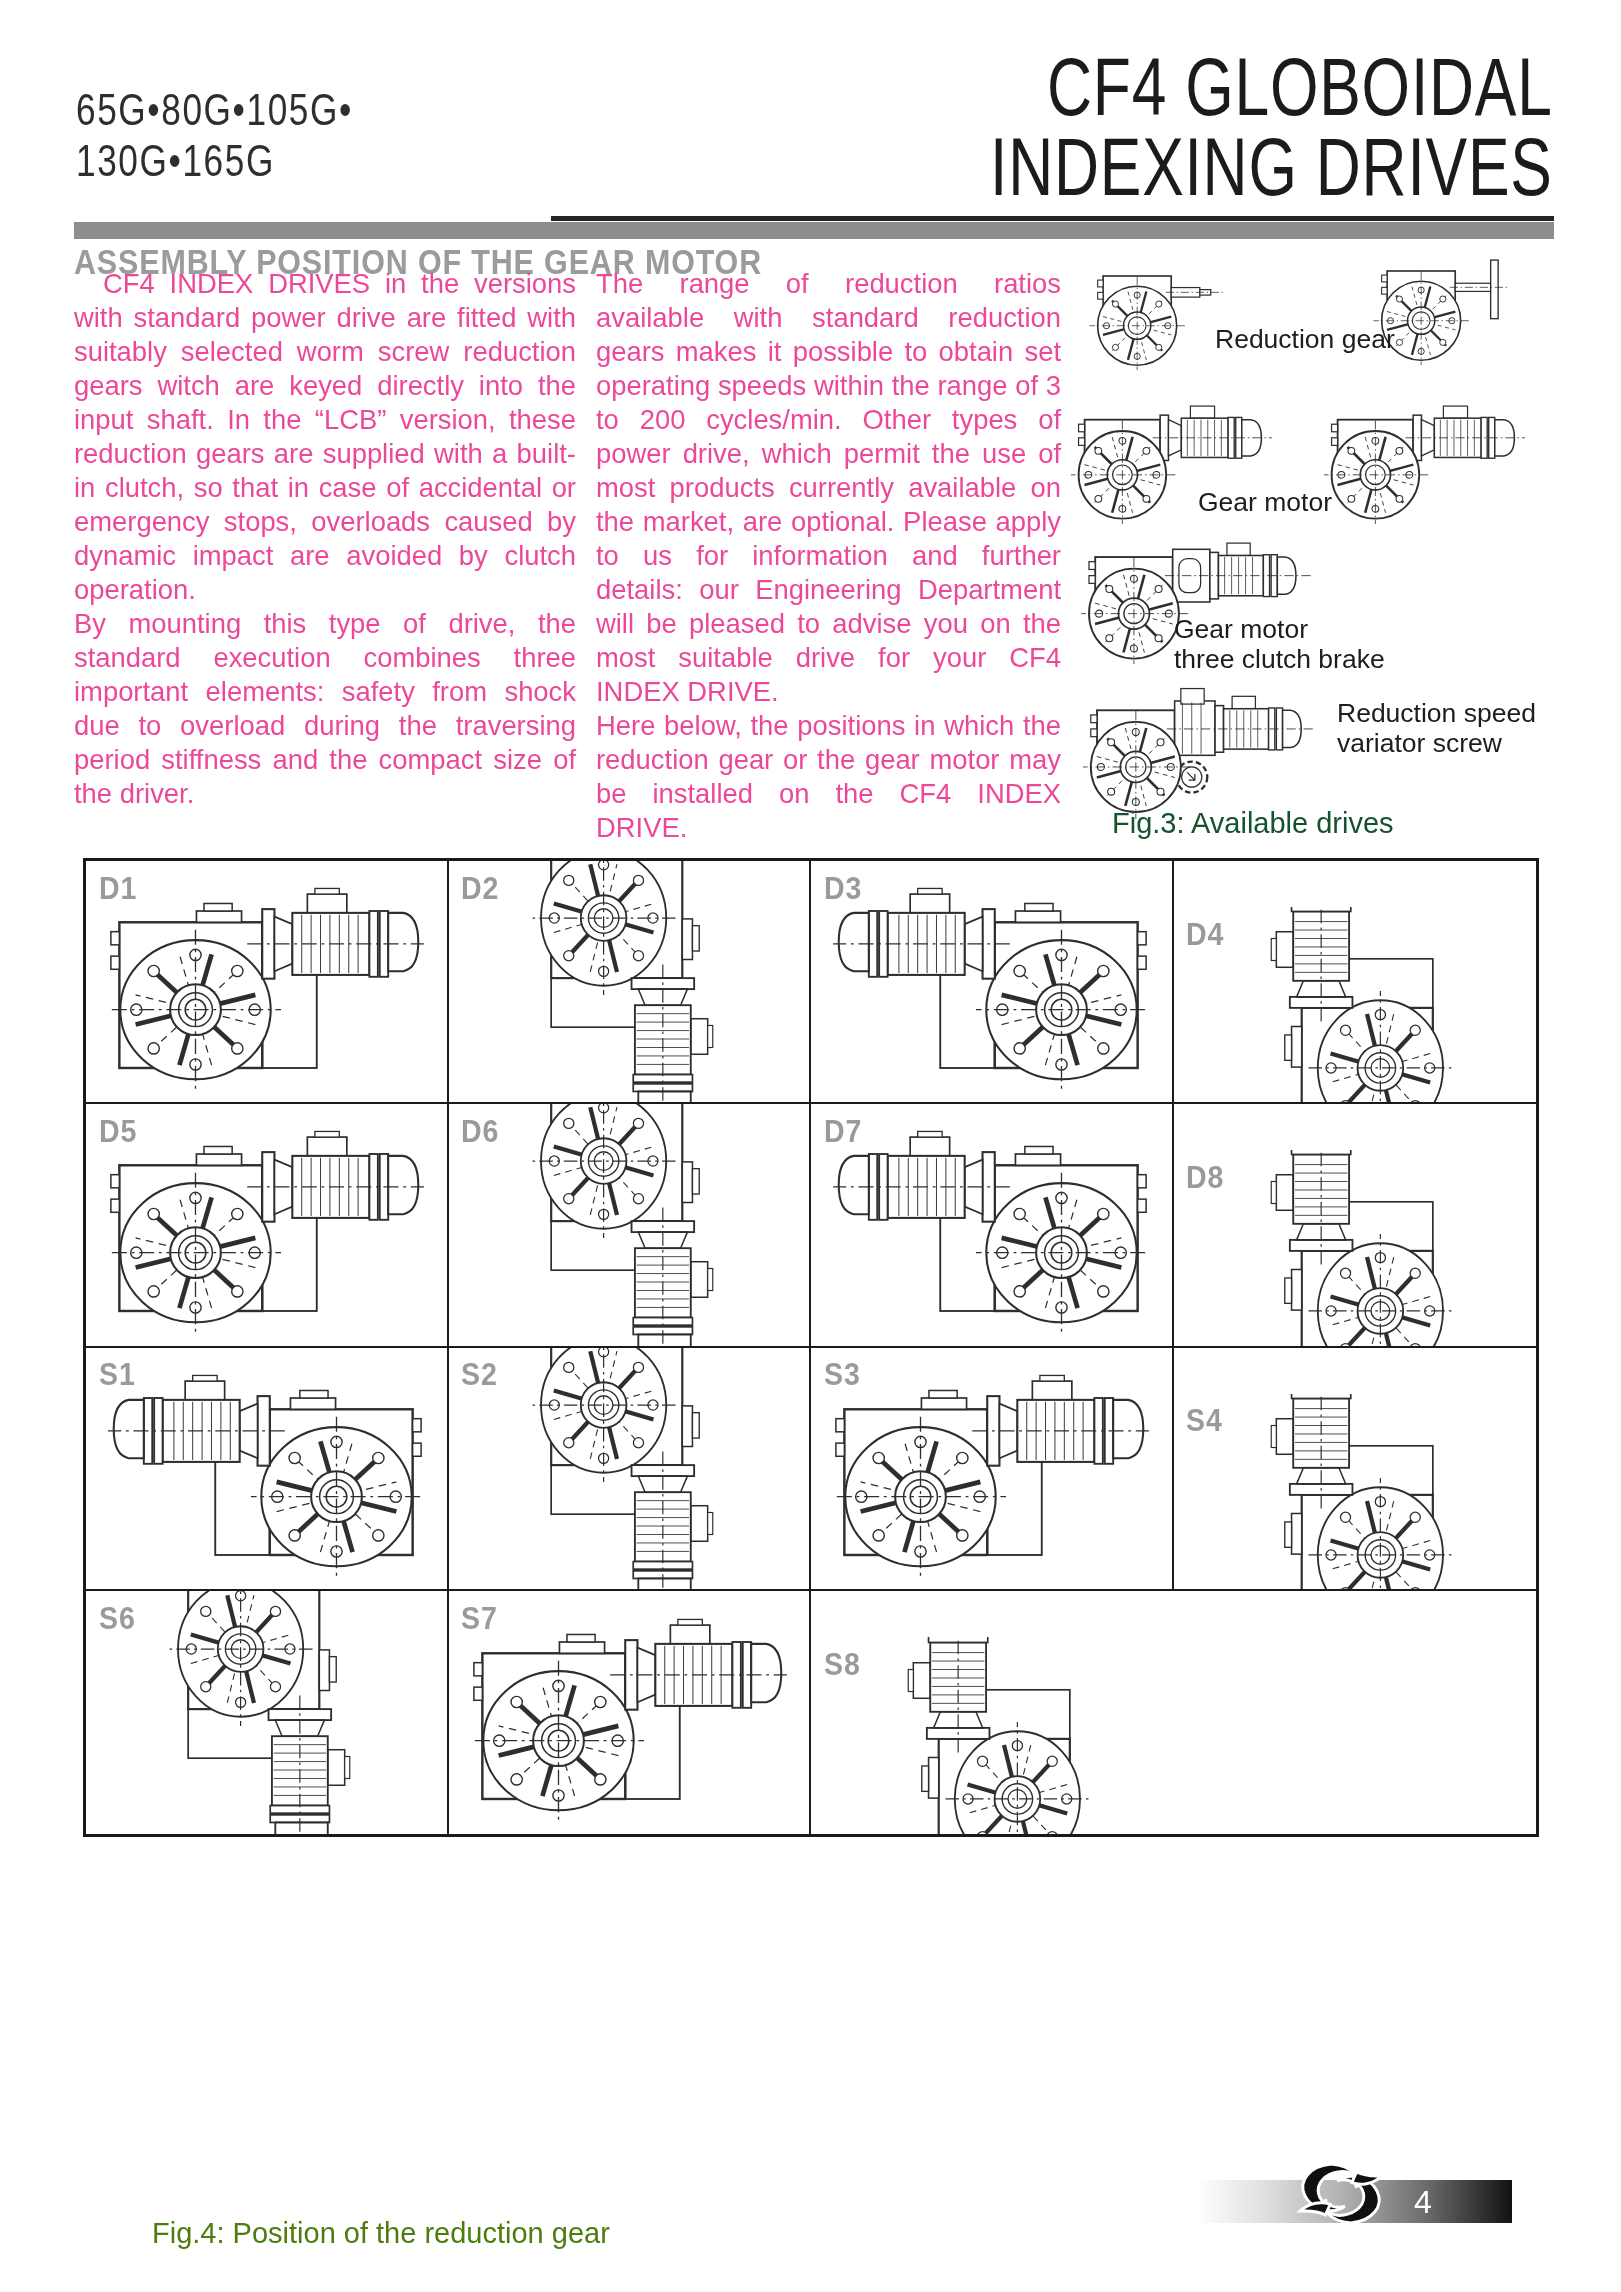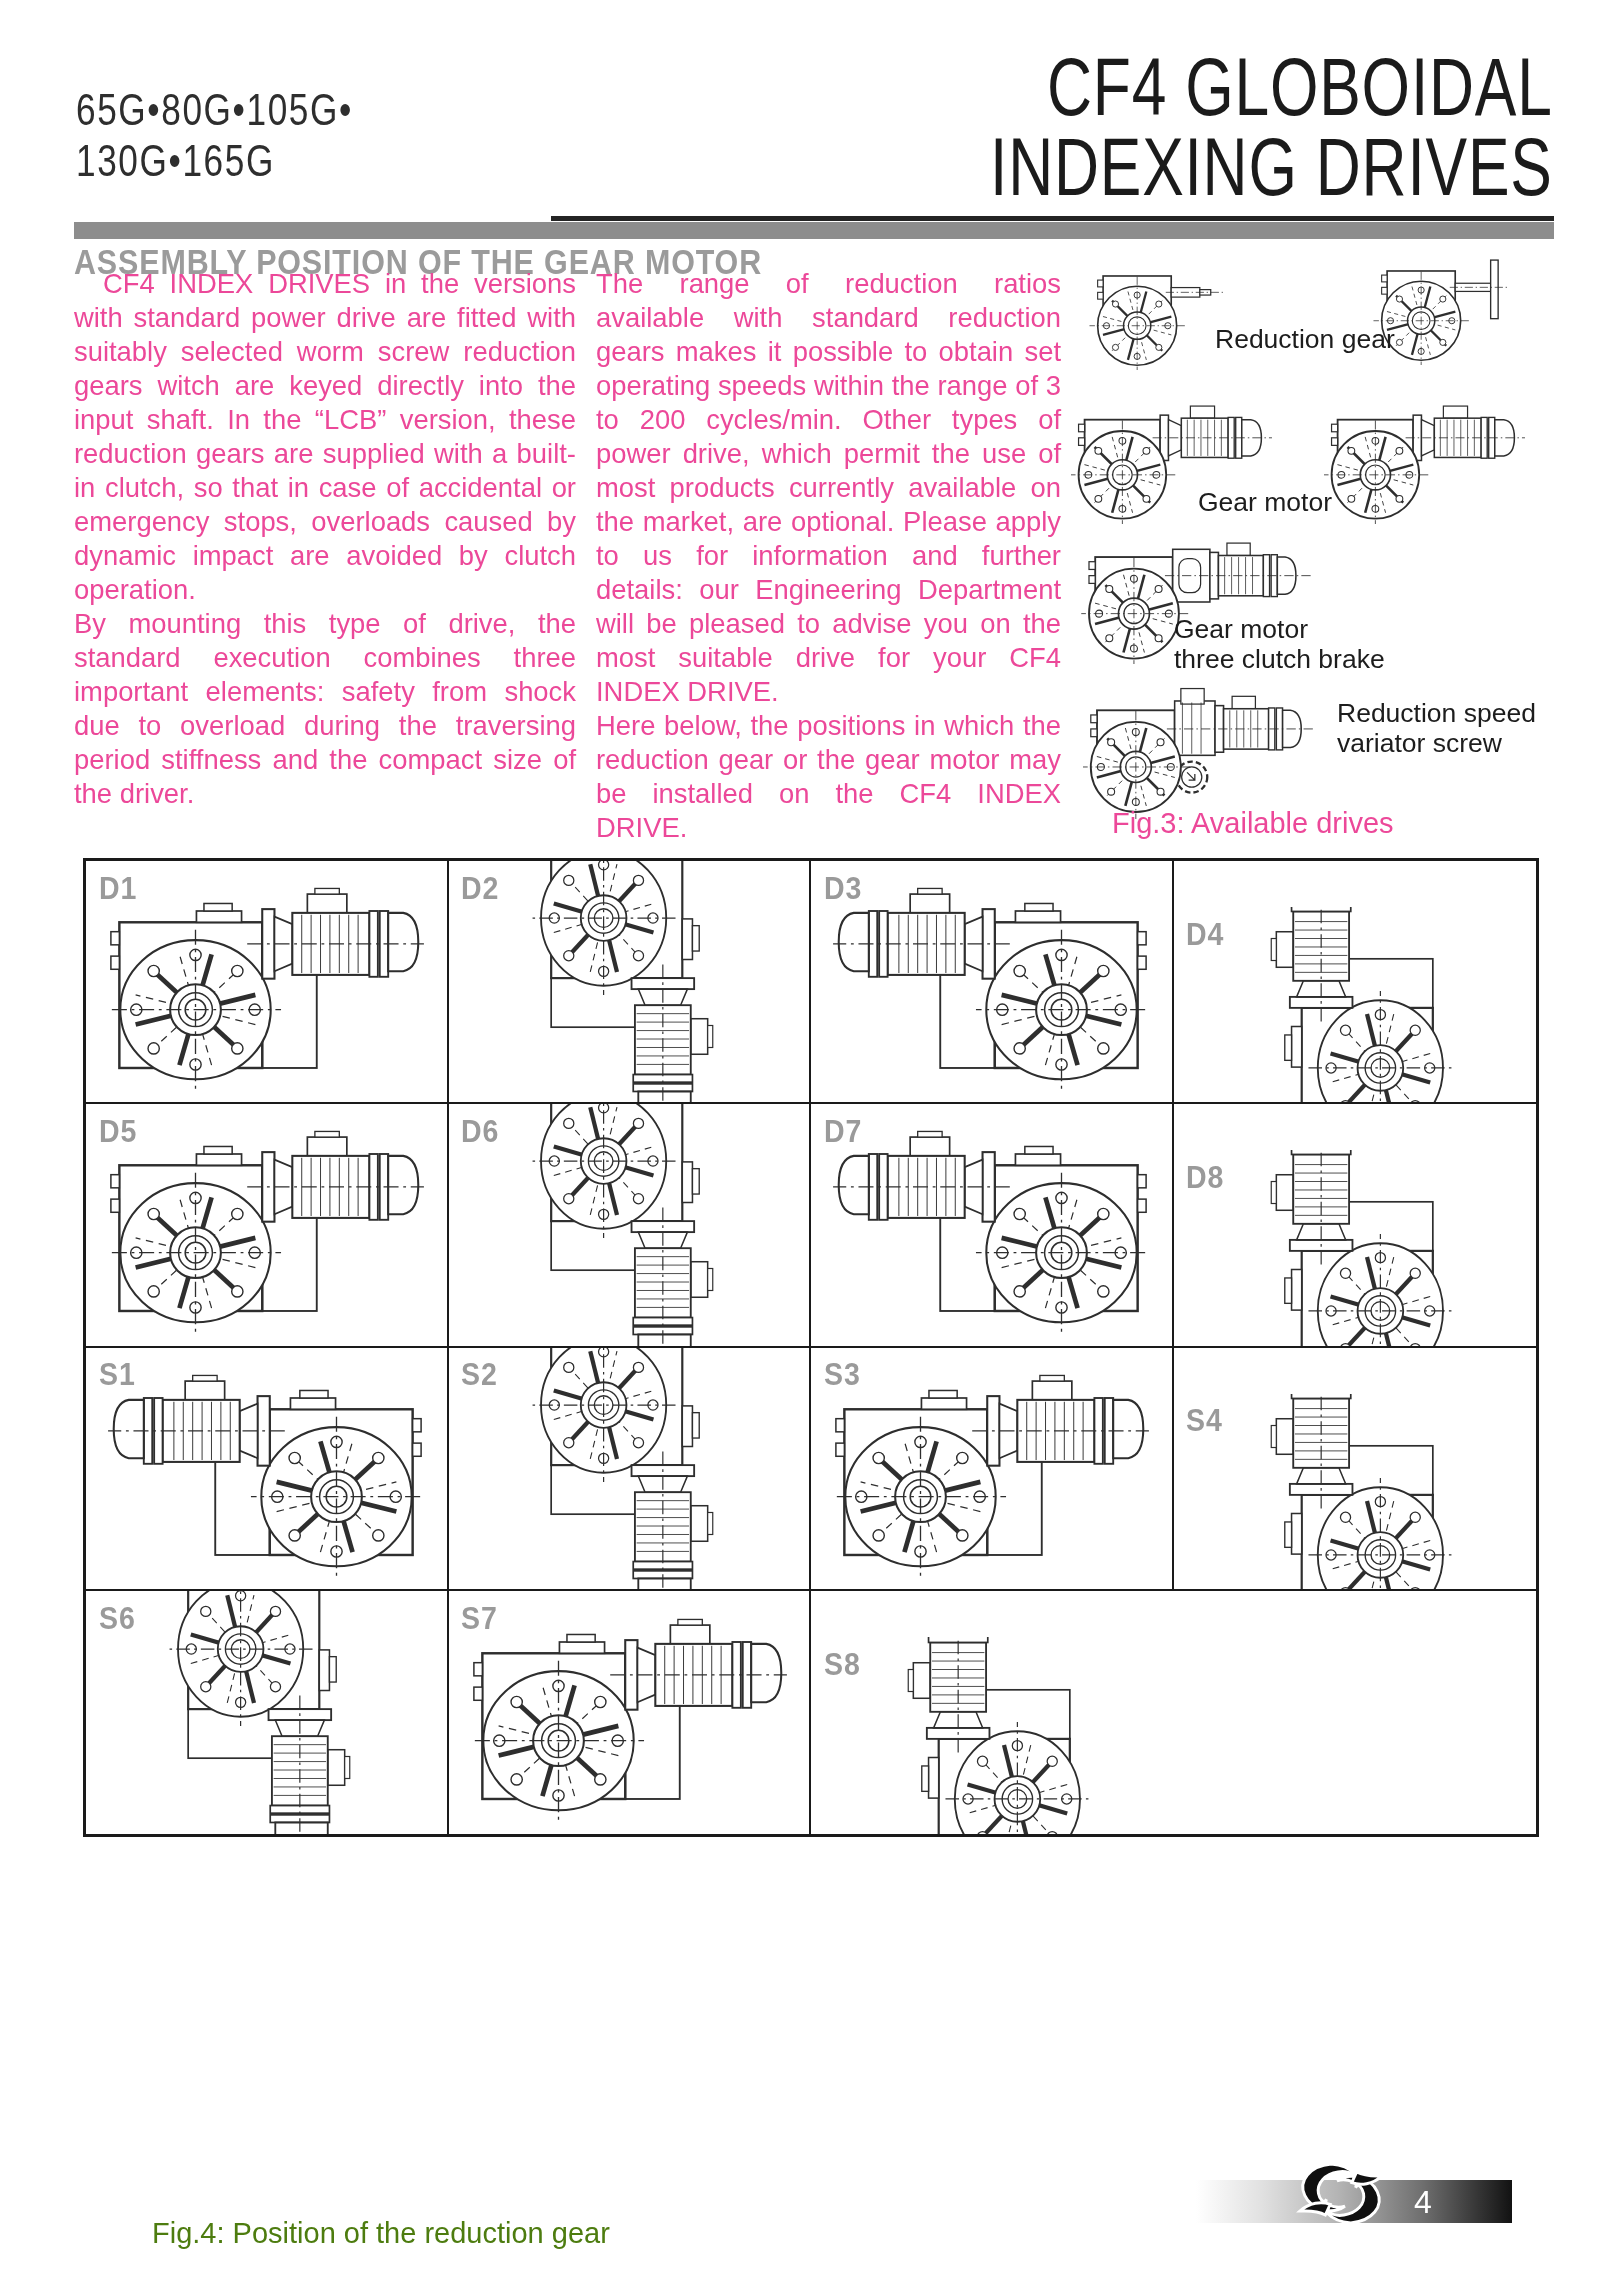--- a/index.html
+++ b/index.html
@@ -28,21 +28,21 @@
   }
   
   .intro-col{position:absolute;top:267px;font-size:27.4px;line-height:34px;text-align:justify;color:#ec4899;}
   .intro-col1{left:74px;width:502px;}
   .intro-col2{left:596px;width:465px;}
   .intro-col1 p.first{text-indent:29px;}
   
   .fig3{position:absolute;left:1063px;top:175px;width:534px;height:681px;}
   .fig3 .f3{position:absolute;}
   .f3-label{position:absolute;font-size:26.5px;color:#1d1d1d;white-space:nowrap;line-height:30px;}
-  .fig3-caption{position:absolute;left:49px;top:632px;font-size:29px;color:#ec4899;white-space:nowrap;}
+  .fig3-caption{position:absolute;left:49px;top:632px;font-size:29px;color:#14532d;white-space:nowrap;}
   
   .fig4-grid{
     position:absolute;left:83px;top:858px;width:1456px;height:979px;
     display:grid;grid-template-columns:repeat(4,1fr);grid-template-rows:repeat(4,1fr);
     border:3.9px solid #1a1a1a;box-sizing:border-box;background:#fff;
   }
   .cell{position:relative;border-right:2.9px solid #1a1a1a;border-bottom:2.9px solid #1a1a1a;box-sizing:border-box;overflow:hidden;}
   .cell.last-col{border-right:none;margin-top:46px;}
   .cell.last-row{border-bottom:none;}
   .cell-label{

